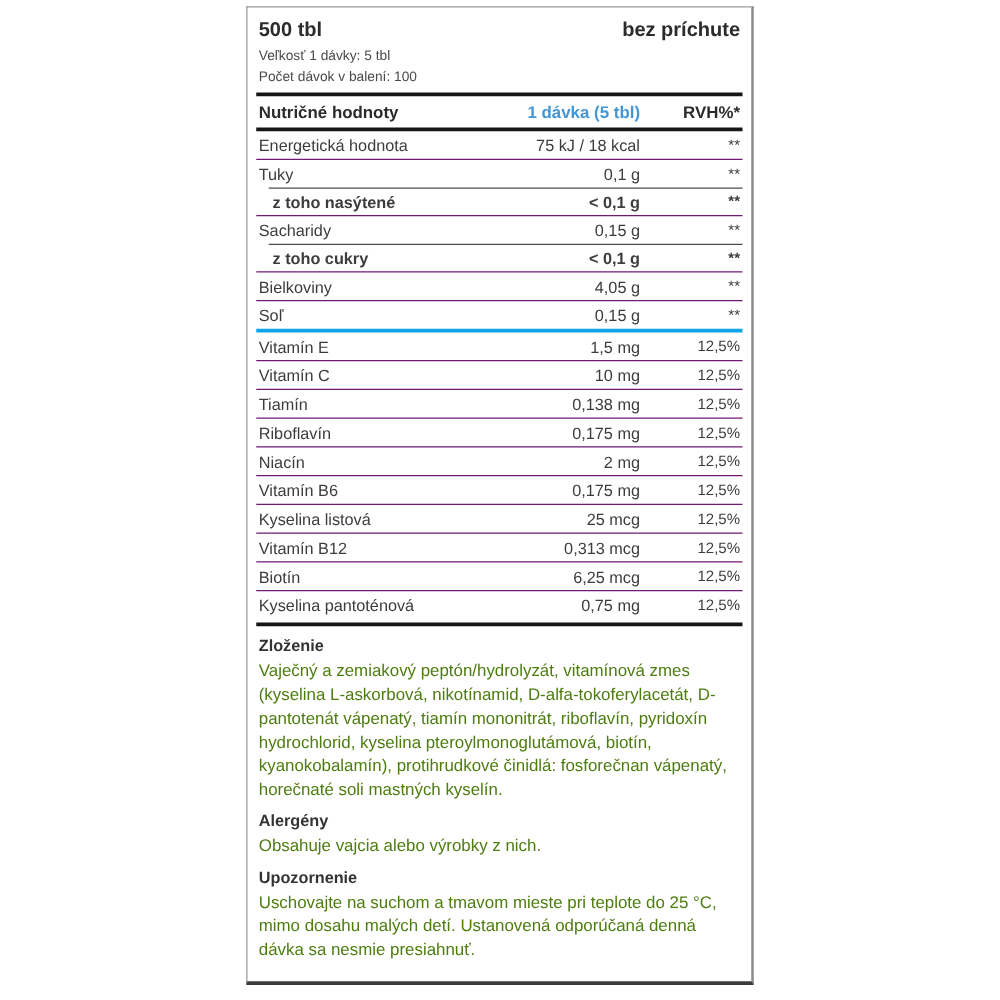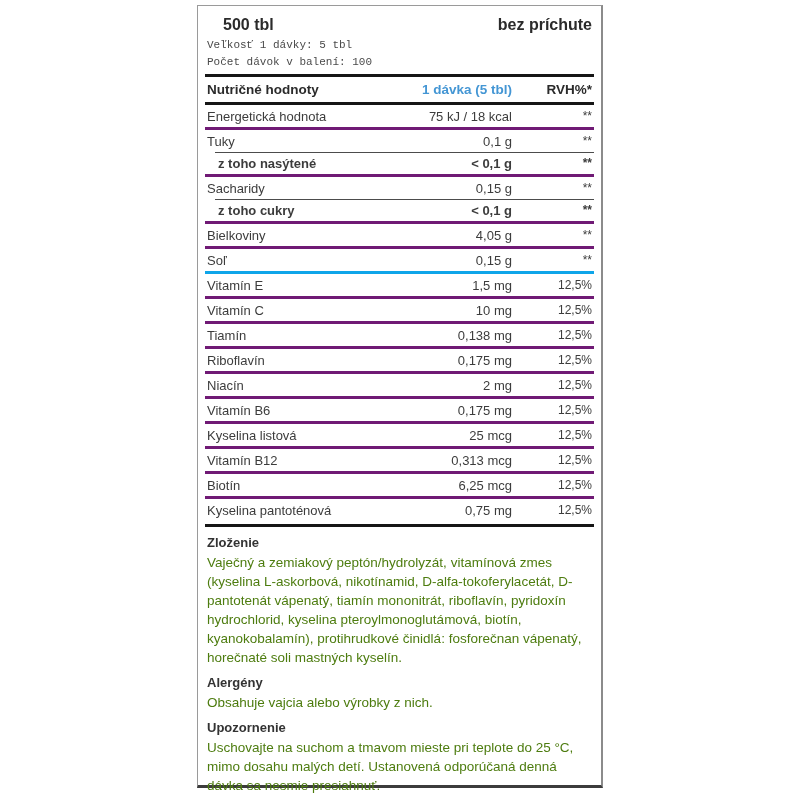--- a/index.html
+++ b/index.html
@@ -24,28 +24,26 @@
     padding: 5px 7px 0 7px;
   }
   .header-row {
     display: flex;
     justify-content: space-between;
     align-items: baseline;
     padding: 5px 2px 3px 2px;
     font-size: 16px;
     font-weight: bold;
     color: #2b2b2b;
-    margin-left: 16px;
   }
   .sub-line {
     font-size: 11px;
     color: #4a4a4a;
     padding: 1px 2px;
     line-height: 15px;
-    font-family: Liberation Mono, monospace;
   }
   .thick-rule {
     height: 3px;
     background: #161616;
     margin-top: 3px;
   }
   .table-header {
     display: flex;
     align-items: center;
     height: 25px;
@@ -60,21 +58,21 @@
   .c3 { width: 80px; text-align: right; }
   .table-header .c2 { color: var(--accent, #4496d4); }
   .t-row {
     position: relative;
     display: flex;
     align-items: center;
     height: 22px;
     font-size: 13px;
     color: #3c3c3c;
     padding: 0 2px;
-    border-top: 3px solid #701a75;
+    border-top: 1px solid #701a75;
   }
   .t-row:first-child { border-top: none; }
   .t-row .c3 { font-size: 12px; }
   .t-row.indent { border-top: none; font-weight: bold; }
   .t-row.indent::before {
     content: "";
     position: absolute;
     top: 0; left: 10px; right: 0;
     height: 1px;
     background: #4c4c4c;

